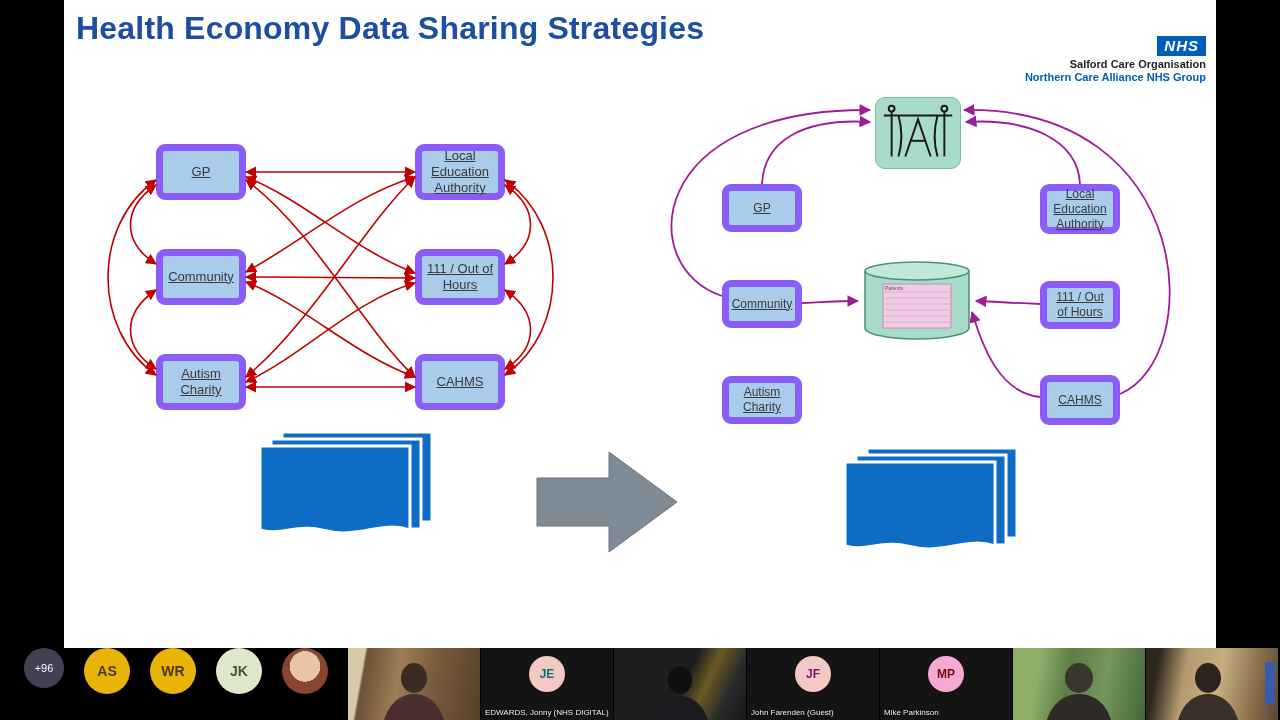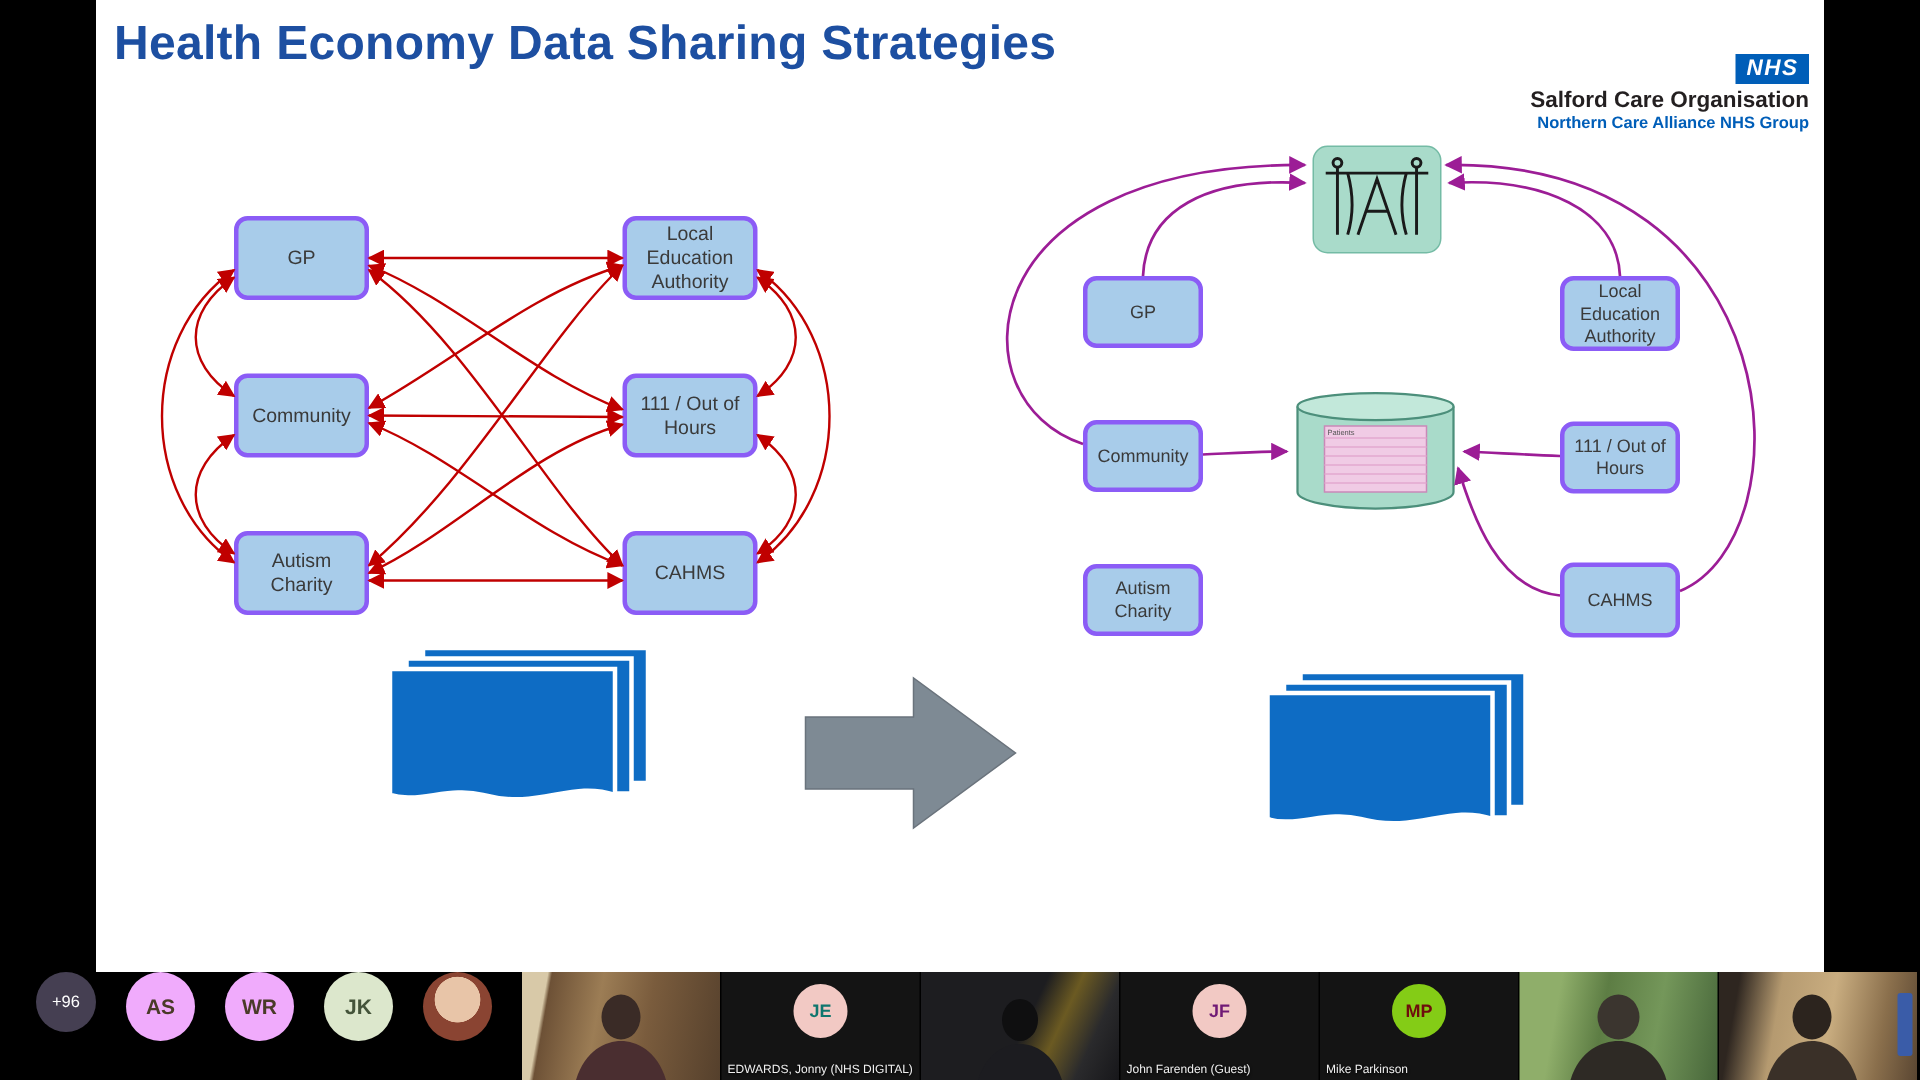--- a/index.html
+++ b/index.html
@@ -5,54 +5,54 @@
   * { margin:0; padding:0; box-sizing:border-box; }
   html,body { background:#000; }
   body { font-family:"Liberation Sans", sans-serif; }
   .stage { position:relative; width:1280px; height:720px; background:#000; overflow:hidden;padding-left:17px; }
 
   
   .slide { position:absolute; left:64px; top:0; width:1152px; height:648px; background:#ffffff; }
   .slide-title { position:absolute; left:12px; top:10px; font-size:32px; font-weight:bold; color:#1D4FA1; letter-spacing:0.2px; }
   .logo-block { position:absolute; right:10px; top:8px; text-align:right;margin-top:28px; }
   .nhs-box { display:inline-block; background:#005EB8; color:#fff; font-weight:bold; font-style:italic; font-size:15px; padding:1px 7px 2px 7px; letter-spacing:1px; }
-  .org-name { font-size:15px; font-weight:bold; color:#231f20; margin-top:2px; }
+  .org-name { font-size:11px; font-weight:bold; color:#231f20; margin-top:2px; }
   .org-sub { font-size:11px; font-weight:bold; color:#005EB8; margin-top:1px; }
 
   
-  .node { position:absolute; background:#A8CCEA; border:3px solid #8b5cf6; border-radius:9px;
+  .node { position:absolute; background:#A8CCEA; border:7px solid #8b5cf6; border-radius:9px;
           display:flex; align-items:center; justify-content:center; text-align:center;
-          color:#3A3A3A; padding:3px; line-height:1.25; z-index:2; }
+          color:#3A3A3A; padding:3px; line-height:1.25; z-index:2;text-decoration:underline; }
   .node.lg { width:90px; height:56px; font-size:13px; }
   .node.sm { width:80px; height:48px; font-size:12px; }
   .node.sm2 { width:80px; height:50px; font-size:12px; }
 
   .icon-tile { position:absolute; background:#A9DBCA; border:1px solid #74BBA5; border-radius:10px; z-index:2;
                display:flex; align-items:center; justify-content:center; }
   .db-tile { position:absolute; z-index:2; }
 
   .overlay-svg { position:absolute; left:0; top:0; z-index:4; pointer-events:none; }
 
   
   .bottombar { position:absolute; left:0; top:648px; width:1280px; height:72px; background:#000; display:flex; align-items:stretch; }
   .avatars { width:347px; display:flex; align-items:flex-start; padding-left:24px; gap:20px; flex-shrink:0; }
   .circle { border-radius:50%; display:flex; align-items:center; justify-content:center; font-weight:bold; flex-shrink:0; }
   .c-overflow { width:40px; height:40px; background:#453F52; color:#fff; font-size:11px; font-weight:normal; }
-  .c-as, .c-wr { width:46px; height:46px; background:#f0abfc; color:#4A3A28; font-size:14px; }
+  .c-as, .c-wr { width:46px; height:46px; background:#eab308; color:#4A3A28; font-size:14px; }
   .c-jk { width:46px; height:46px; background:#DCE7CC; color:#44543A; font-size:14px; }
   .c-photo { width:46px; height:46px; background:radial-gradient(circle at 50% 40%, #e8c5a8 0 42%, #8a4432 43% 100%); }
 
   .tile { position:relative; width:132px; height:72px; margin-left:1px; background:#141414; overflow:hidden; flex-shrink:0; }
   .tile .sil { position:absolute; left:0; top:0; width:100%; height:100%; }
   .tile-caption { position:absolute; left:4px; bottom:3px; font-size:8px; color:#f0f0f0; text-shadow:0 1px 2px #000; white-space:nowrap; }
   .init-circle { position:absolute; left:50%; top:8px; transform:translateX(-50%); width:36px; height:36px; border-radius:50%;
                  display:flex; align-items:center; justify-content:center; font-weight:bold; font-size:12px; }
   .ic-je { background:#F2C9C4; color:#0f766e; }
   .ic-jf { background:#F2C9C4; color:#701a75; }
-  .ic-mp { background:#84cc16; color:#6e0d0d; }
+  .ic-mp { background:#f9a8d4; color:#6e0d0d; }
 
   .bg-room  { background:linear-gradient(100deg,#d8c9a8 0%,#d8c9a8 12%,#6d5136 14%,#9c7d55 38%,#7a5c3d 62%,#55402c 100%); }
   .bg-desk  { background:linear-gradient(115deg,#1d1d20 0 52%,#6b5a22 66%,#2a2a2c 82%,#17171a 100%); }
   .bg-green { background:linear-gradient(100deg,#8fae6a 0 20%,#5d7d44 42%,#74975a 68%,#47663a 100%); }
   .bg-office{ background:linear-gradient(100deg,#2e2620 0 10%,#b59a70 30%,#c9ad80 55%,#8a6f4c 80%,#5a4632 100%); }
   .flag { position:absolute; right:3px; top:14px; width:10px; height:42px; background:#3a5ca8; border-radius:2px; }
 </style>
 </head>
 <body>
 

